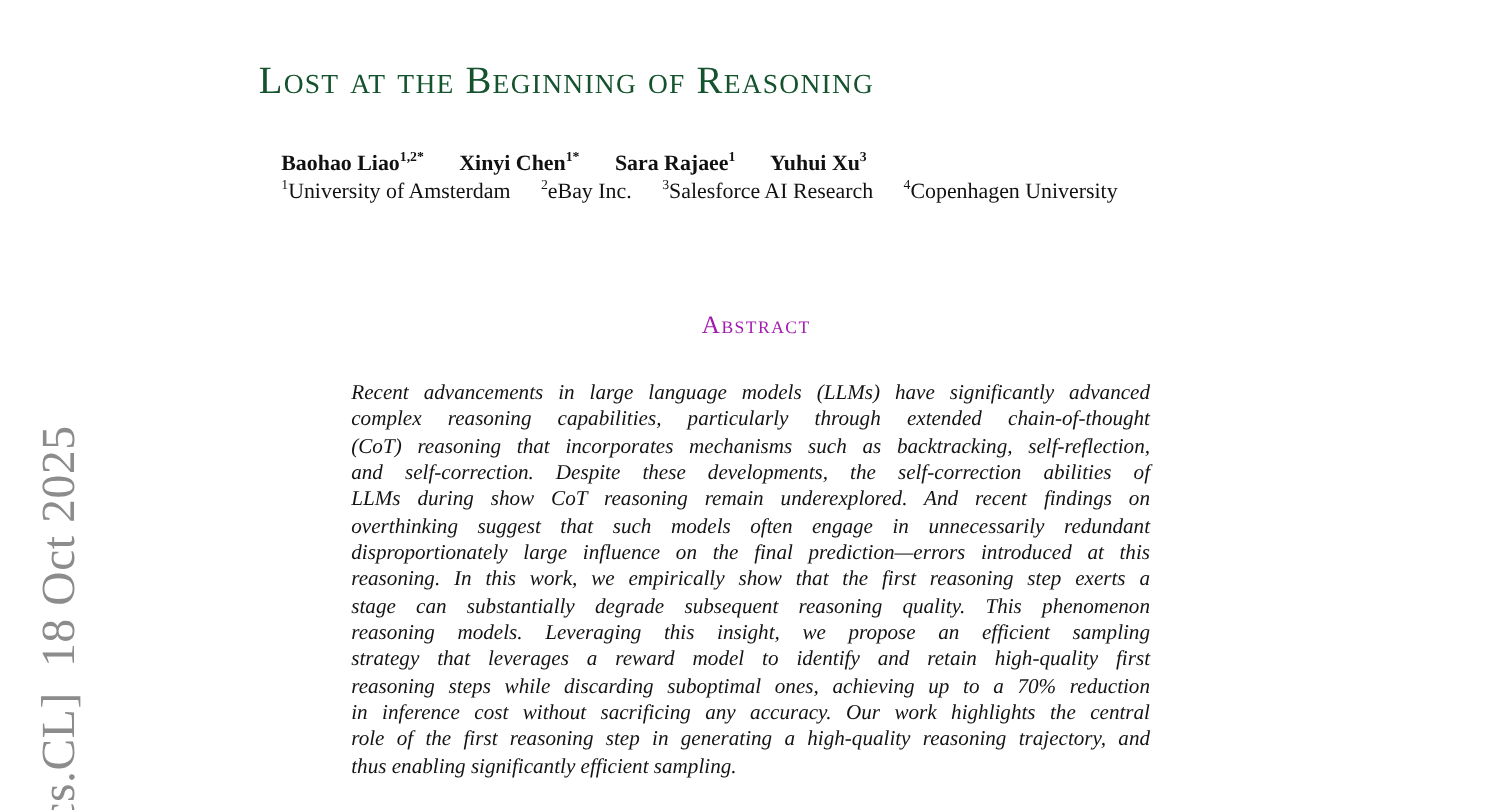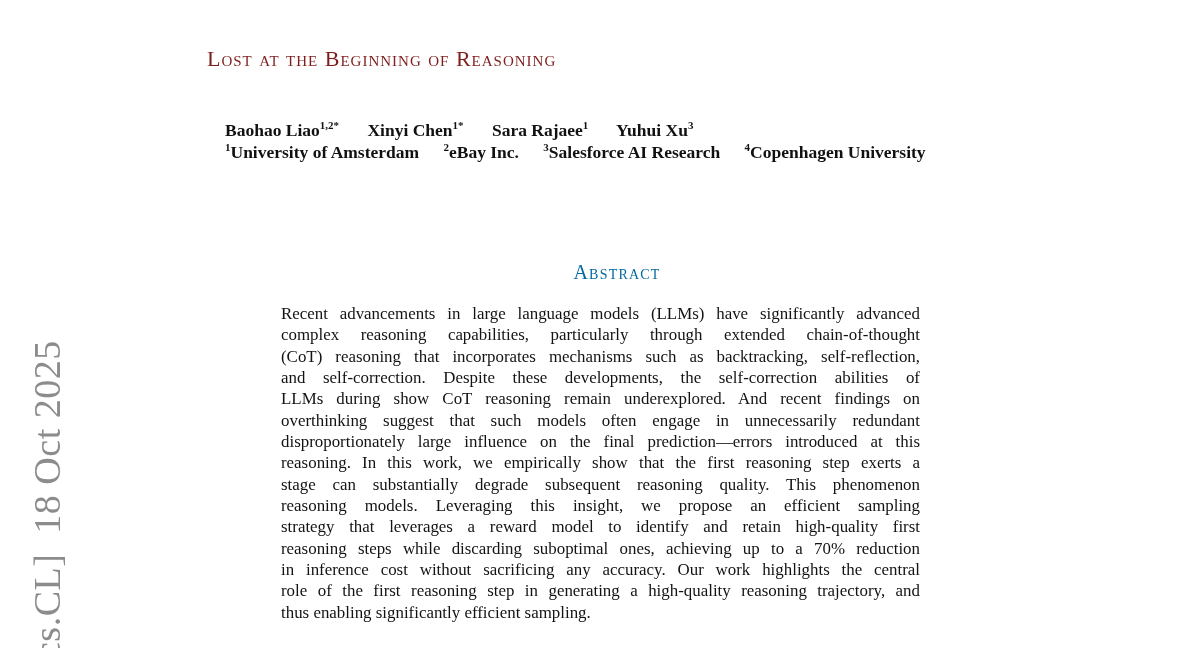--- a/index.html
+++ b/index.html
@@ -26,65 +26,66 @@
     font-size: 38px;
     letter-spacing: 0.5px;
     color: #8c8c8c;
     white-space: pre;
   }
   .title {
     position: absolute;
     left: 207px;
     top: 46px;
     margin: 0;
-    font-size: 22px;
+    font-size: 31px;
     font-weight: 500;
     font-variant: small-caps;
     letter-spacing: 1px;
-    color: #7f1d1d;
+    color: #14532d;
   }
   .authors {
     position: absolute;
     left: 225px;
     top: 119px;
     font-size: 17.5px;
     line-height: 22px;
     white-space: nowrap;
   }
   .author-row { font-weight: bold; }
   .author { margin-right: 24px; }
   .author:last-child { margin-right: 0; }
   sup {
     font-size: 11px;
     line-height: 0;
   }
-  .affil-row { font-weight: bold; font-size: 17.5px; }
+  .affil-row { font-weight: normal; font-size: 17.5px; }
   .affil { margin-right: 20px; }
   .affil:last-child { margin-right: 0; }
   .abstract-heading {
     position: absolute;
     left: 215px;
     top: 245px;
     width: 772px;
-    margin: 16px;
+    margin: 4px;
     text-align: center;
     font-size: 20px;
     font-weight: normal;
     font-variant: small-caps;
     letter-spacing: 1.2px;
-    color: #0369a1;
+    color: #a21caf;
   }
   .abstract-body {
     position: absolute;
     left: 281px;
     top: 303px;
     width: 639px;
     font-size: 16.9px;
     line-height: 21.35px;
     color: #131313;
+    font-style: italic;
   }
   .abs-line {
     text-align: justify;
     text-align-last: justify;
   }
   .abs-line.final {
     text-align-last: left;
   }
 </style>
 </head>

